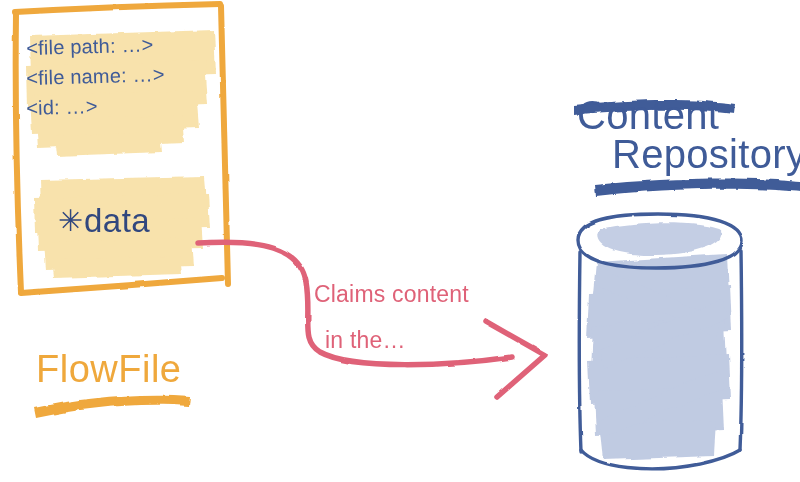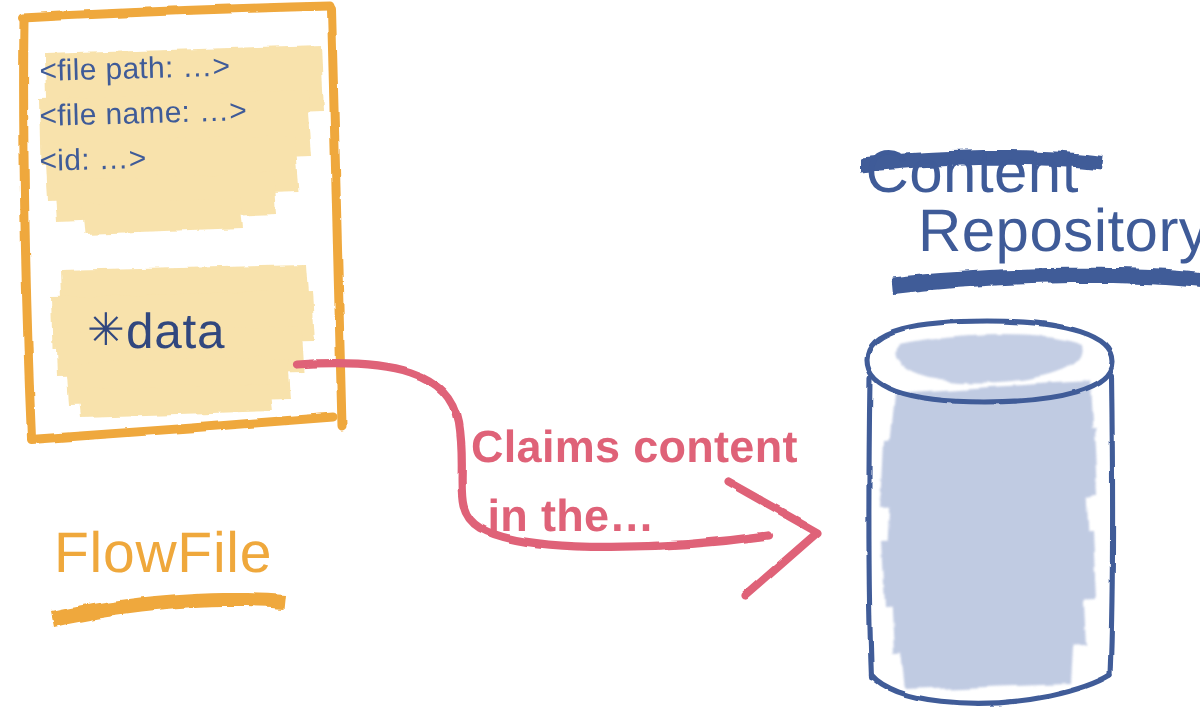--- a/index.html
+++ b/index.html
@@ -56,24 +56,23 @@
     letter-spacing: 0.5px;
   }
   .repo-title {
     color: #3f5b98;
     font-size: 40px;
     line-height: 1;
     letter-spacing: 0.3px;
   }
   .arrow-label {
     color: #df6278;
-    font-size: 30px;
+    font-size: 23px;
     line-height: 1.18;
     letter-spacing: 0.2px;
-    font-weight: bold;
   }
 </style>
 </head>
 <body>
 
 <div id="canvas">
 
   <svg id="scene" viewBox="0 0 800 482" xmlns="http://www.w3.org/2000/svg">
 
     <defs>

